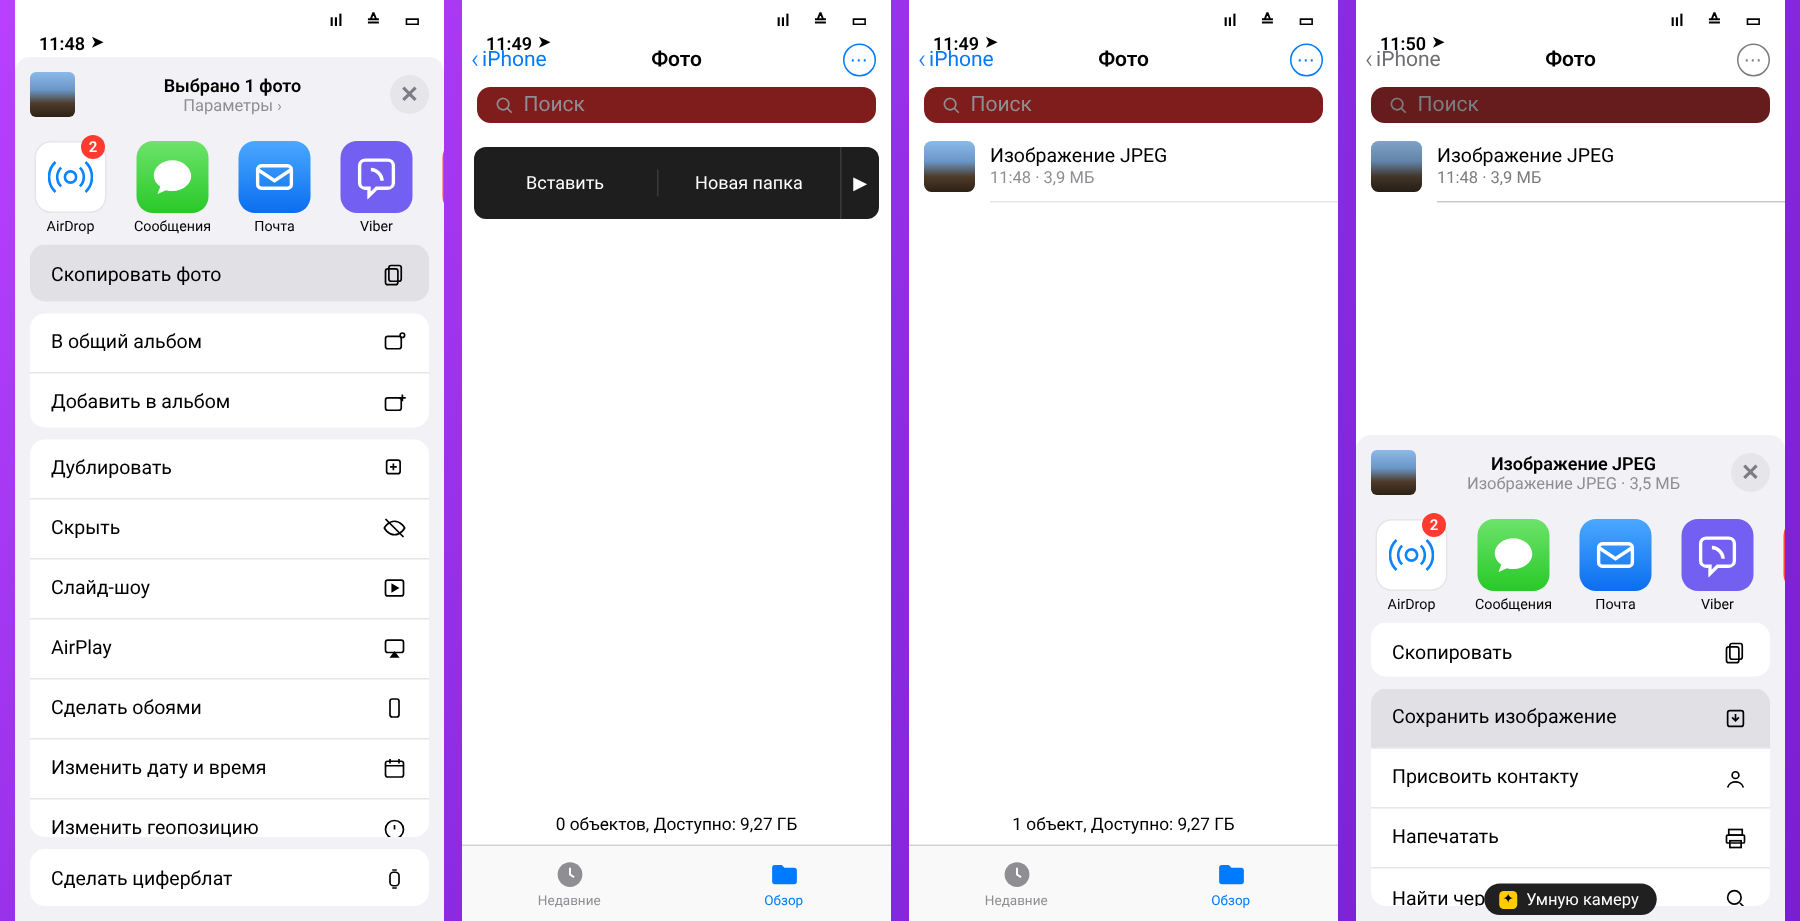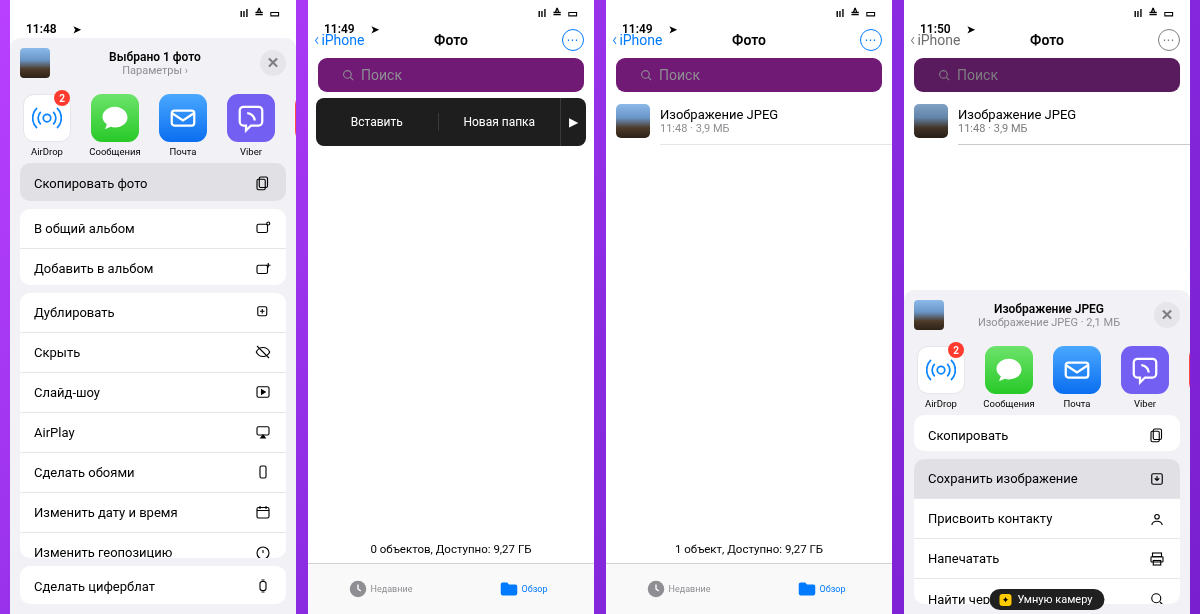--- a/index.html
+++ b/index.html
@@ -26,22 +26,22 @@
   .status-bar {
     height: 26px;
     display: flex;
     justify-content: space-between;
     align-items: center;
     padding: 0 16px;
     font-size: 12px;
     font-weight: 600;
     color: #000;
   }
-  .status-left { display: flex; align-items: center; gap: 16px; margin-top: 32px; }
-  .status-right { display: flex; align-items: center; gap: 6px; }
+  .status-left { display: flex; gap: 4px; margin-top: 32px; }
+  .status-right { display: flex; align-items: center; gap: 16px; }
   .loc-arrow { font-size: 10px; }
   .signal, .wifi, .battery { font-size: 11px; }
 
   .phone.dim .status-bar,
   .phone.dim .nav-header,
   .phone.dim .search-wrap,
   .phone.dim .file-area { filter: brightness(0.88) saturate(0.85); }
 
   
   .nav-header {
@@ -76,26 +76,26 @@
     color: #007aff;
     display: flex; align-items: center; justify-content: center;
     font-size: 12px;
     cursor: pointer;
     letter-spacing: 1px;
   }
 
   
   .search-wrap { padding: 4px 10px 6px; }
   .search {
-    background: #701a75;
+    background: #7f1d1d;
     border-radius: 9px;
-    height: 34px;
-    display: flex;
-    align-items: center;
-    padding: 0 24px;
+    height: 24px;
+    display: flex;
+    align-items: center;
+    padding: 0 12px;
     color: #8e8e93;
     font-size: 14px;
     gap: 6px;
   }
   .search svg { width: 13px; height: 13px; fill: #8e8e93; }
 
   
   .callout {
     position: absolute;
     left: 8px; right: 8px;
@@ -155,21 +155,21 @@
     position: absolute;
     bottom: 0; left: 0; right: 0;
     height: 51px;
     display: flex;
     background: #f9f9f9;
     border-top: 0.5px solid #d1d1d6;
   }
   .tabbar .tab {
     flex: 1;
     display: flex;
-    flex-direction: row;
+    flex-direction: column;
     align-items: center;
     justify-content: center;
     gap: 2px;
     font-size: 9px;
     color: #8e8e93;
     cursor: pointer;
   }
   .tabbar .tab.active { color: #007aff; }
   .tabbar .tab svg { width: 22px; height: 22px; }
 
@@ -606,21 +606,21 @@
       </div>
     </div>
     <div class="file-divider"></div>
   </div>
 
   <div class="share-sheet small">
     <div class="share-header">
       <div class="share-thumb"></div>
       <div class="share-header-text">
         <div class="share-title">Изображение JPEG</div>
-        <div class="share-sub">Изображение JPEG · 2,1 МБ</div>
+        <div class="share-sub">Изображение JPEG · 3,5 МБ</div>
       </div>
       <div class="close-btn">✕</div>
     </div>
 
     <div class="app-row">
       <div class="app-item">
         <div class="badge">2</div>
         <div class="app-icon ic-airdrop">
           <svg viewBox="0 0 24 24">
               <circle cx="12" cy="12" r="3"></circle>

